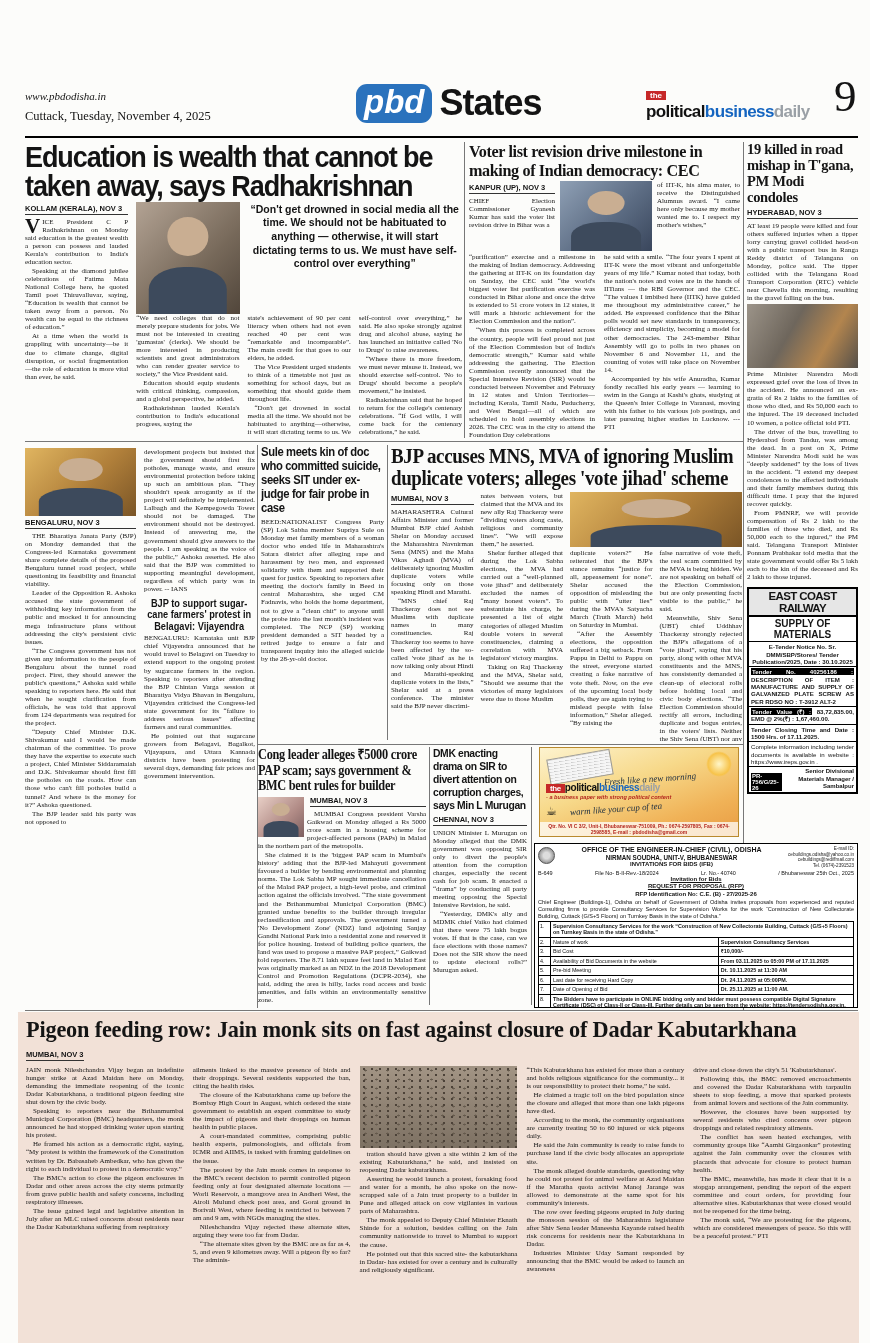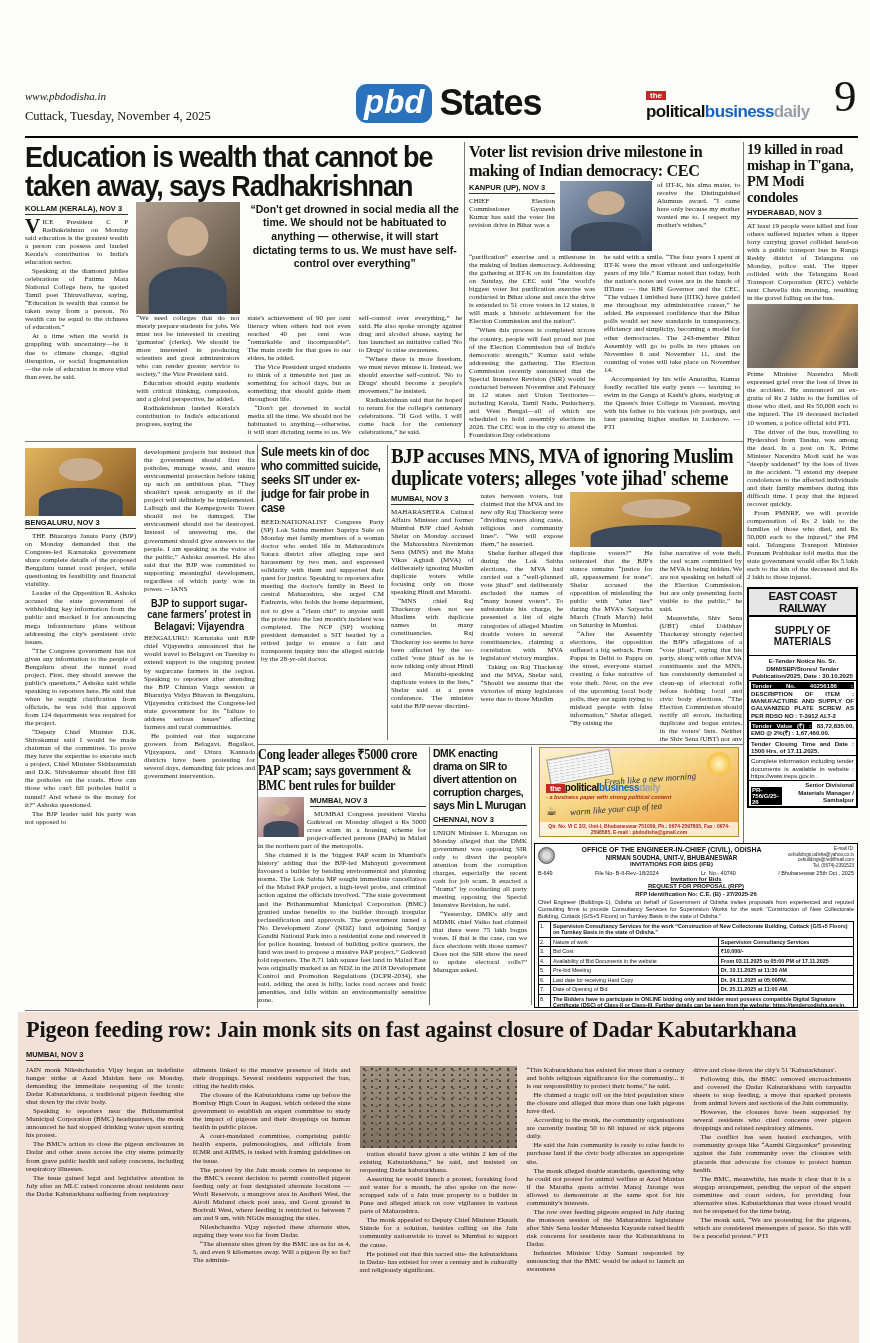--- a/index.html
+++ b/index.html
@@ -63,21 +63,21 @@
   .voter-cols{display:flex;gap:9px;margin-top:2px;}
   .voter-cl{width:126px;flex:none;} .voter-cr{flex:1;}
   
   .rail{position:absolute;left:747px;top:142px;width:111px;height:868px;overflow:hidden;}
   .mishap-head{font-size:14.5px;font-weight:bold;line-height:1.1;letter-spacing:-0.3px;}
   .mishap-photo{height:64px;margin:2px 0;}
   
   .ecr{border:2.5px solid #000;margin-top:6px;background:#fff;font-family:"Liberation Sans",sans-serif;}
   .ecr-title{font-weight:bold;font-size:11.5px;text-align:center;letter-spacing:-0.6px;
              border-bottom:2px solid #000;background:#e6e6e6;padding:1px 8px;}
-  .ecr-sub{font-weight:bold;font-size:10px;text-align:center;border-bottom:1.5px solid #000;padding:8px 0;}
+  .ecr-sub{font-weight:bold;font-size:10px;text-align:center;border-bottom:1.5px solid #000;padding:1px 0;}
   .ecr-line{font-size:6.1px;line-height:1.2;border-bottom:1px solid #000;padding:1px 2px;text-align:justify;}
   .ecr-line.b{font-weight:bold;}
   .ecr-line.c{text-align:center;font-weight:bold;}
   .inv{background:#000;color:#fff;font-weight:bold;padding:0 1px;}
   .ecr-foot{display:flex;justify-content:space-between;align-items:flex-end;padding:1px 2px;font-size:6px;}
   .ecr-sign{font-weight:bold;text-align:right;line-height:1.25;}
   
   .art-tunnel{position:absolute;left:25px;top:445px;width:230px;height:563px;overflow:hidden;}
   .tunnel-head{font-size:19px;line-height:1.12;font-weight:bold;letter-spacing:-0.4px;}
   .tunnel-cols{display:flex;gap:8px;margin-top:3px;}
@@ -415,20 +415,21 @@
 
   </div>
 
   <div class="pigeon">
     <div class="pigeon-head">Pigeon feeding row: Jain monk sits on fast against closure of Dadar Kabutarkhana</div>
     <span class="dl" style="display:inline-block;">MUMBAI, NOV 3</span>
     <div class="pigeon-cols">
       <div class="bt">
           <p>JAIN monk Nileshchandra Vijay began an indefinite hunger strike at Azad Maidan here on Monday, demanding the immediate reopening of the iconic Dadar Kabutarkhana, a traditional pigeon feeding site shut down by the civic body.</p>
           <p>Speaking to reporters near the Brihanmumbai Municipal Corporation (BMC) headquarters, the monk announced he had stopped drinking water upon starting his protest.</p>
+          <p>He framed his action as a democratic right, saying, “My protest is within the framework of the Constitution written by Dr. Babasaheb Ambedkar, who has given the right to each individual to protest in a democratic way.”</p>
           <p>The BMC's action to close the pigeon enclosures in Dadar and other areas across the city stems primarily from grave public health and safety concerns, including respiratory illnesses.</p>
           <p>The issue gained legal and legislative attention in July after an MLC raised concerns about residents near the Dadar Kabutarkhana suffering from respiratory</p>
         </div>
       <div class="bt">
           <p>ailments linked to the massive presence of birds and their droppings. Several residents supported the ban, citing the health risks.</p>
           <p>The closure of the Kabutarkhana came up before the Bombay High Court in August, which ordered the state government to establish an expert committee to study the impact of pigeons and their droppings on human health in public places.</p>
           <p>A court-mandated committee, comprising public health experts, pulmonologists, and officials from ICMR and AIIMS, is tasked with framing guidelines on the issue.</p>
           <p>The protest by the Jain monk comes in response to the BMC's recent decision to permit controlled pigeon feeding only at four designated alternate locations — Worli Reservoir, a mangrove area in Andheri West, the Airoli Mulund check post area, and Gorai ground in Borivali West, where feeding is restricted to between 7 am and 9 am, with NGOs managing the sites.</p>
           <p>Nileshchandra Vijay rejected these alternate sites, arguing they were too far from Dadar.</p>
           <p>“The alternate sites given by the BMC are as far as 4, 5, and even 9 kilometres away. Will a pigeon fly so far? The adminis-</p>

